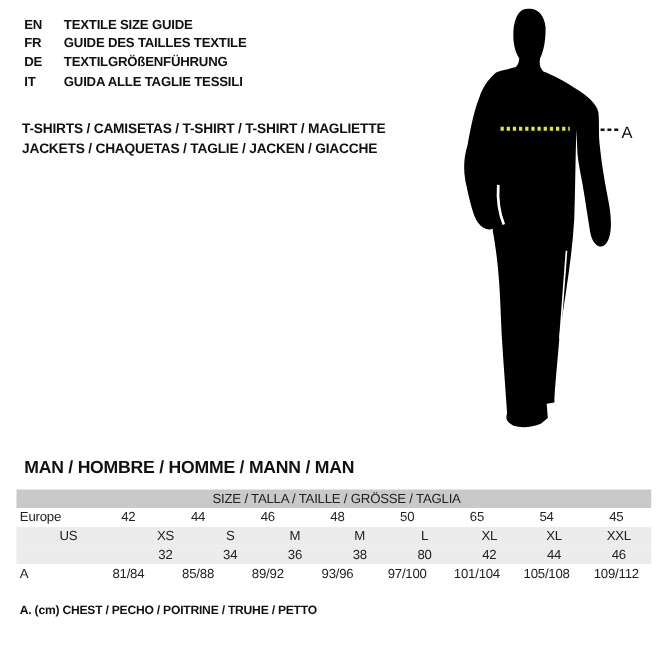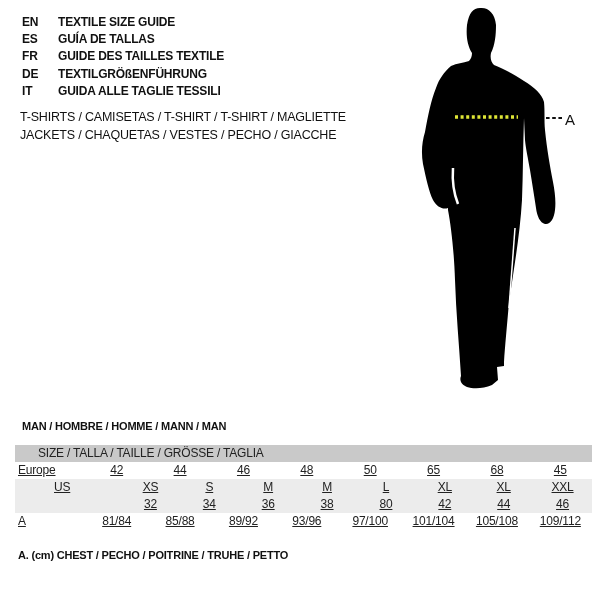--- a/index.html
+++ b/index.html
@@ -12,74 +12,70 @@
   .canvas{position:absolute;left:0;top:0;width:600px;height:600px;background:#fff;}
 
   
   .lang-block{position:absolute;left:22px;top:13px;}
   .lang-row{display:flex;height:17.4px;align-items:center;
     font-weight:bold;font-size:12px;letter-spacing:-0.2px;white-space:nowrap;}
   .lang-code{width:36px;flex:none;}
 
   
   .category-block{position:absolute;left:20px;top:109px;
-    font-weight:normal;font-size:12.5px;line-height:17.5px;letter-spacing:-0.2px;white-space:nowrap;}
+    font-weight:bold;font-size:12.5px;line-height:17.5px;letter-spacing:-0.2px;white-space:nowrap;}
 
   
   .figure-svg{position:absolute;left:415px;top:4px;}
 
   
   .section-title{position:absolute;left:22px;top:420px;
-    font-weight:bold;font-size:11px;line-height:12px;letter-spacing:-0.2px;white-space:nowrap;}
+    font-weight:bold;font-size:16px;line-height:12px;letter-spacing:-0.2px;white-space:nowrap;}
 
   
   .size-table{position:absolute;left:15px;top:445px;width:577px;
     font-size:12px;letter-spacing:-0.2px;color:#222;}
-  .t-header{height:17px;line-height:17px;background:#c9c9c9;padding-left:23px;color:#222;white-space:nowrap;}
-  .t-row{display:grid;grid-template-columns:70px repeat(8,1fr);height:17px;line-height:17px;text-decoration:underline;}
+  .t-header{height:17px;line-height:17px;background:#c9c9c9;padding-left:5px;color:#222;white-space:nowrap;text-align:center;}
+  .t-row{display:grid;grid-template-columns:70px repeat(8,1fr);height:17px;line-height:17px;}
   .t-row .label{padding-left:3px;text-align:left;}
   .t-row .val{text-align:center;}
   .bg-alt{background:#ececec;padding-left:36px;}
   .bg-plain{background:#ffffff;}
 
   
   .footnote{position:absolute;left:18px;top:548px;
     font-weight:bold;font-size:11px;line-height:14px;letter-spacing:-0.2px;white-space:nowrap;}
 </style>
 </head>
 <body>
 
 <div class="canvas">
 
   <div class="lang-block">
     <div class="lang-row">
       <span class="lang-code">EN</span>
       <span class="lang-label">TEXTILE SIZE GUIDE</span>
     </div>
     <div class="lang-row">
-      <span class="lang-code">ES</span>
-      <span class="lang-label">GUÍA DE TALLAS</span>
-    </div>
-    <div class="lang-row">
       <span class="lang-code">FR</span>
       <span class="lang-label">GUIDE DES TAILLES TEXTILE</span>
     </div>
     <div class="lang-row">
       <span class="lang-code">DE</span>
       <span class="lang-label">TEXTILGRÖßENFÜHRUNG</span>
     </div>
     <div class="lang-row">
       <span class="lang-code">IT</span>
       <span class="lang-label">GUIDA ALLE TAGLIE TESSILI</span>
     </div>
   </div>
 
   <div class="category-block">
     <div>T-SHIRTS / CAMISETAS / T-SHIRT / T-SHIRT / MAGLIETTE</div>
-    <div>JACKETS / CHAQUETAS / VESTES / PECHO / GIACCHE</div>
+    <div>JACKETS / CHAQUETAS / TAGLIE / JACKEN / GIACCHE</div>
   </div>
 
   <svg class="figure-svg" width="175" height="392" viewBox="0 0 175 392">
     <path fill="#000000" d="
       M65,4
       C73,3 80,9 81,21
       C81,31 80,41 76,49
       C75,54 76,58 79,61
       C87,64 97,69 109,77
       C119,83 127,90 129,98
@@ -124,21 +120,21 @@
     <div class="t-header">SIZE / TALLA / TAILLE / GRÖSSE / TAGLIA</div>
 
     <div class="t-row bg-plain">
       <span class="label">Europe</span>
       <span class="val">42</span>
       <span class="val">44</span>
       <span class="val">46</span>
       <span class="val">48</span>
       <span class="val">50</span>
       <span class="val">65</span>
-      <span class="val">68</span>
+      <span class="val">54</span>
       <span class="val">45</span>
     </div>
 
     <div class="t-row bg-alt">
       <span class="label">US</span>
       <span class="val">XS</span>
       <span class="val">S</span>
       <span class="val">M</span>
       <span class="val">M</span>
       <span class="val">L</span>

